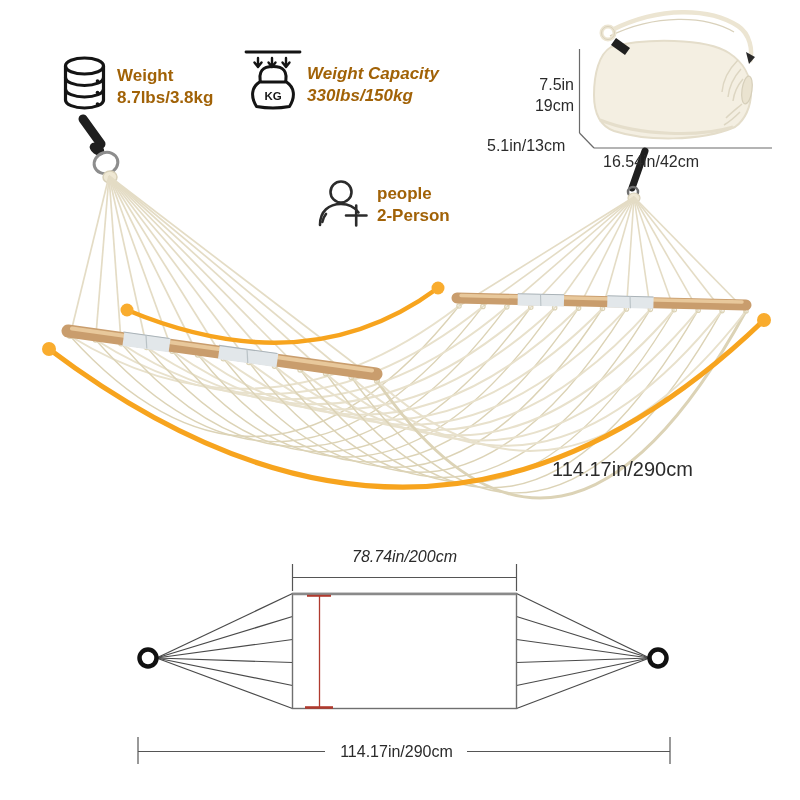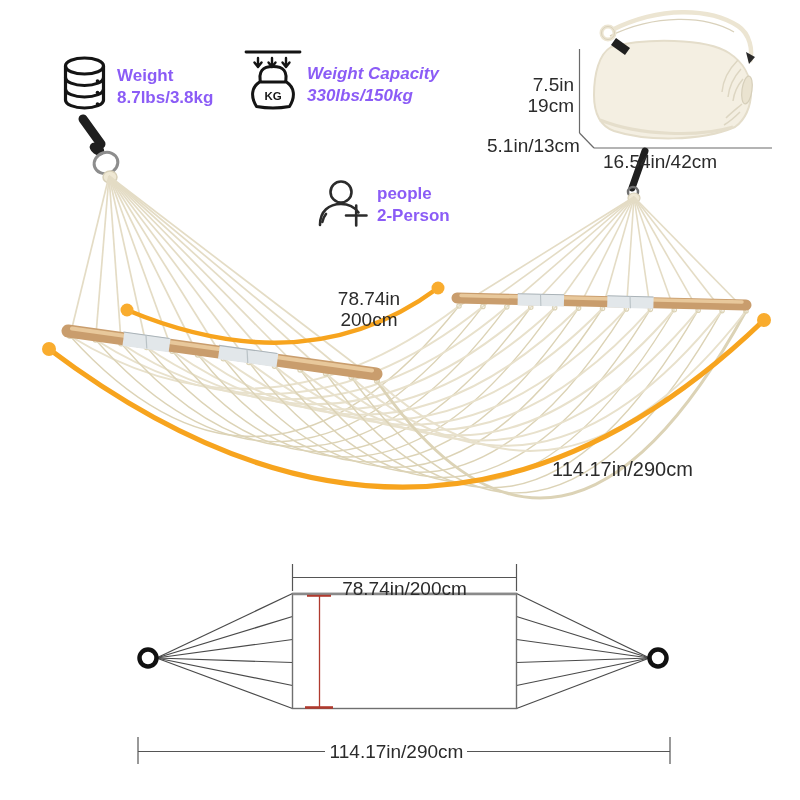--- a/index.html
+++ b/index.html
@@ -1,21 +1,21 @@
 <!DOCTYPE html>
 <html><head>
 <meta charset="utf-8">
 <style>
   html,body{margin:0;padding:0;background:#fff;}
   #stage{position:relative;width:800px;height:800px;background:#fff;overflow:hidden;
          font-family:"Liberation Sans","DejaVu Sans",sans-serif;}
   #scene{position:absolute;left:0;top:0;}
   .abs{position:absolute;}
-  .spec-text{color:#8b5cf6;font-weight:700;font-size:17px;line-height:22px;white-space:nowrap;}
-  .dim{color:#2b2b2b;font-weight:400;font-size:19px;line-height:21px;white-space:nowrap;}
+  .spec-text{color:#a16207;font-weight:700;font-size:17px;line-height:22px;white-space:nowrap;}
+  .dim{color:#2b2b2b;font-weight:400;font-size:16px;line-height:21px;white-space:nowrap;}
   .center{text-align:center;}
   .right{text-align:right;}
 </style>
 </head>
 <body>
 
 <div id="stage">
 
   <svg id="scene" width="800" height="800" viewBox="0 0 800 800">
 
@@ -251,21 +251,17 @@
     <div>2-Person</div>
   </div>
 
   <div class="abs dim right" style="left:498px;top:74px;width:76px;">
     <div>7.5in</div>
     <div>19cm</div>
   </div>
   <div class="abs dim" style="left:487px;top:135px;">5.1in/13cm</div>
   <div class="abs dim" style="left:603px;top:151px;">16.54in/42cm</div>
 
-  <div class="abs dim center" style="left:330px;top:288px;width:78px;">
-    <div>78.74in</div>
-    <div>200cm</div>
-  </div>
   <div class="abs dim" style="left:552px;top:459px;font-size:20px;">114.17in/290cm</div>
 
-  <div class="abs dim center" style="left:317px;top:578px;width:175px;">78.74in/200cm</div>
+  <div class="abs dim center" style="left:317px;top:546px;width:175px;font-style:italic;">78.74in/200cm</div>
   <div class="abs dim center" style="left:308px;top:741px;width:177px;">114.17in/290cm</div>
 </div>
 
 </body></html>

